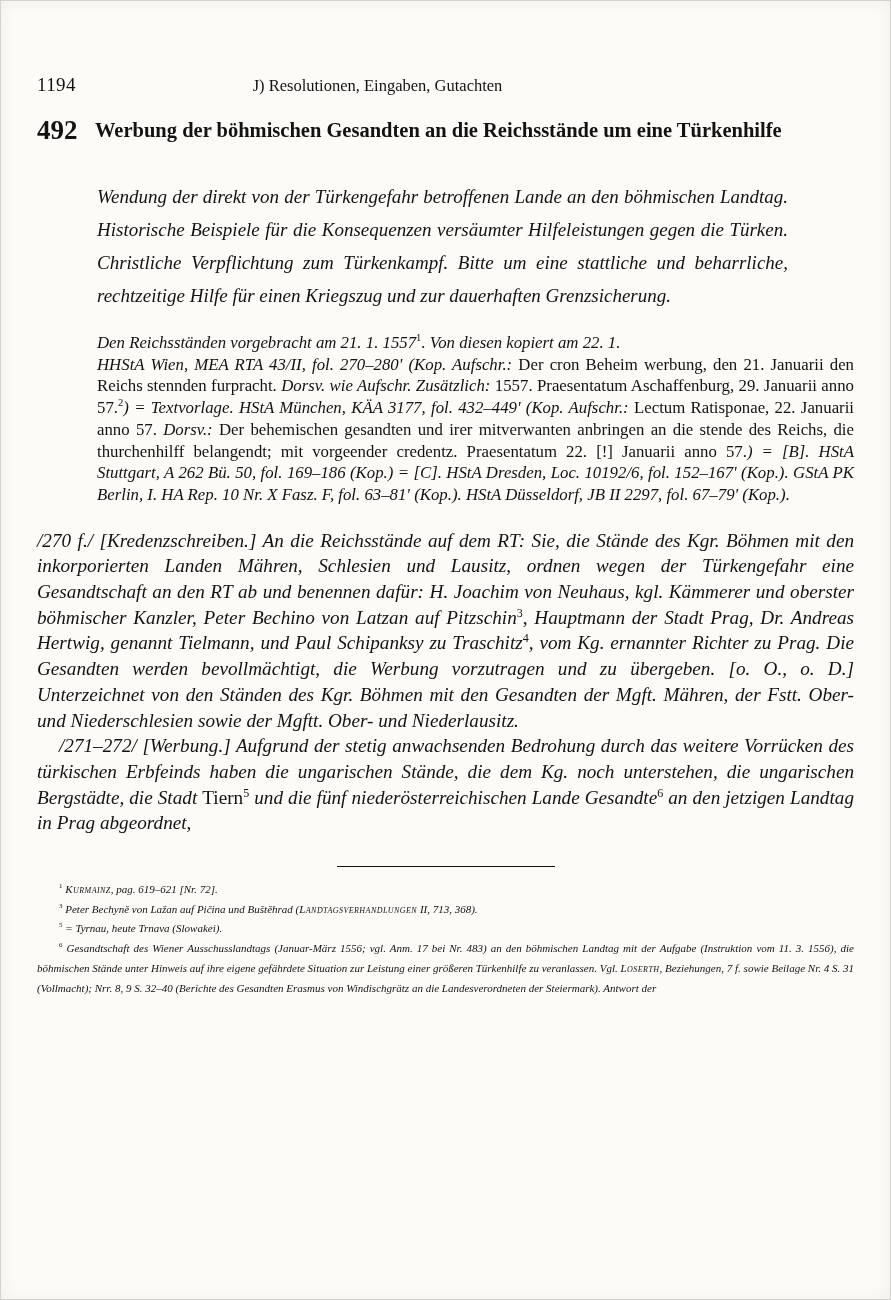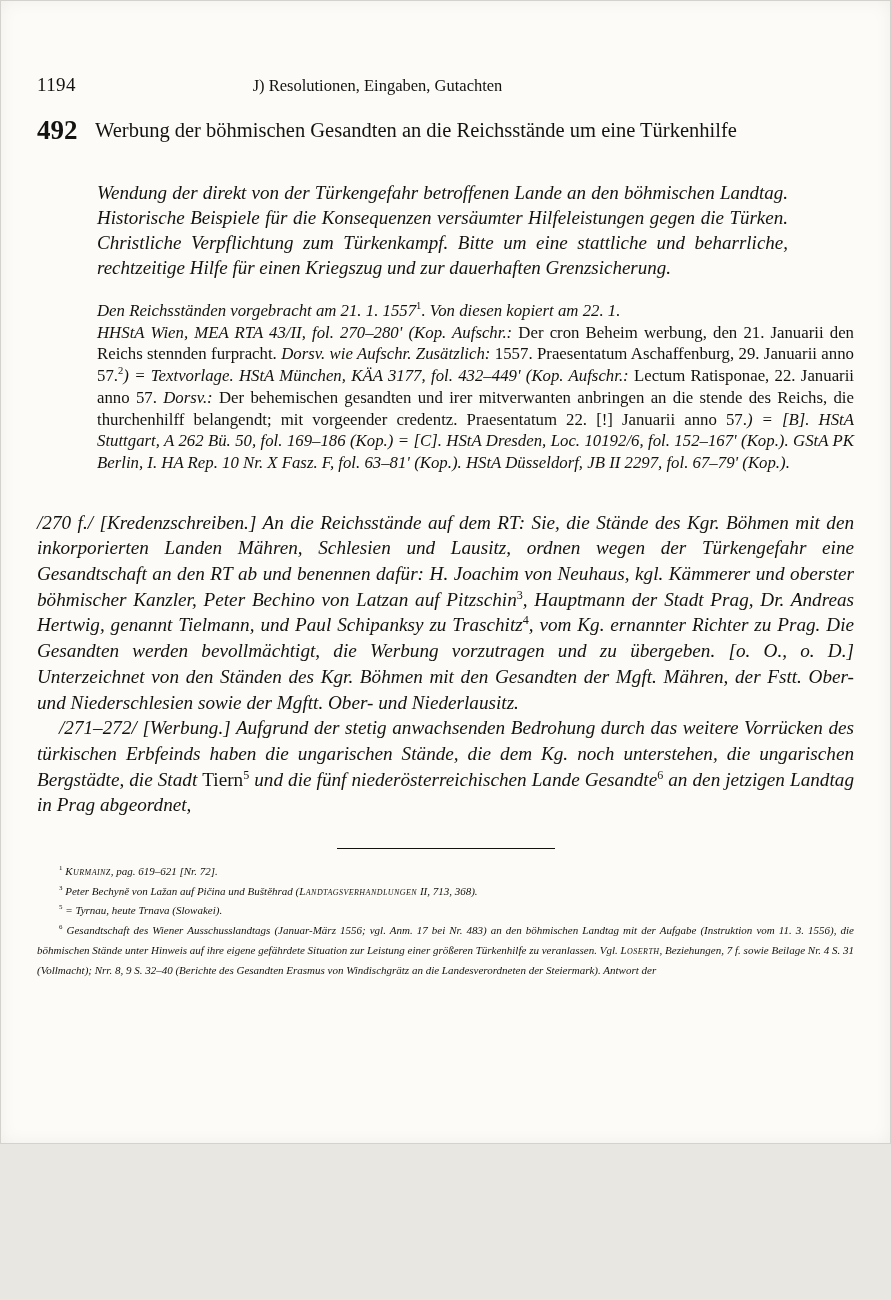--- a/index.html
+++ b/index.html
@@ -3,21 +3,21 @@
 <meta charset="utf-8">
 <style>
   html, body {
     margin: 0;
     padding: 0;
     background: #e9e7e2;
   }
   .page {
     position: relative;
     width: 891px;
-    height: 1144px;
+    height: 1300px;
     margin: 0 auto;
     background: #fcfbf8;
     color: #141210;
     font-family: "Liberation Serif", "DejaVu Serif", serif;
     box-sizing: border-box;
     padding: 74px 37px 0 37px;
     overflow: hidden;
     box-shadow: inset 0 0 0 1px #d4d2cc, inset 0 0 18px rgba(0,0,0,0.06);
   }
   
@@ -48,49 +48,49 @@
     margin-top: 18px;
     margin-right: 66px;
   }
   .entry-num {
     font-weight: bold;
     font-size: 27px;
     line-height: 28px;
   }
   .entry-title {
     margin: 0;
-    font-weight: normal;
+    font-weight: bold;
     font-size: 20.5px;
     line-height: 28px;
     text-align: justify;
   }
   
   .summary {
     margin: 36px 66px 0 60px;
     font-style: italic;
     font-size: 19px;
-    line-height: 25px;
+    line-height: 33px;
     text-align: justify;
   }
   
   .source {
     margin: 20px 0 0 60px;
     font-size: 16.8px;
     line-height: 21.7px;
     text-align: justify;
   }
   
   .bodypara {
     margin: 0;
     font-size: 19.2px;
     line-height: 25.7px;
     text-align: justify;
   }
   .bodypara.first {
-    margin-top: 36px;
+    margin-top: 22px;
   }
   .bodypara.indent {
     text-indent: 22px;
   }
   
   .fn-rule {
     margin-top: 30px;
     width: 218px;
     border: 0;
     border-top: 1px solid #141210;

